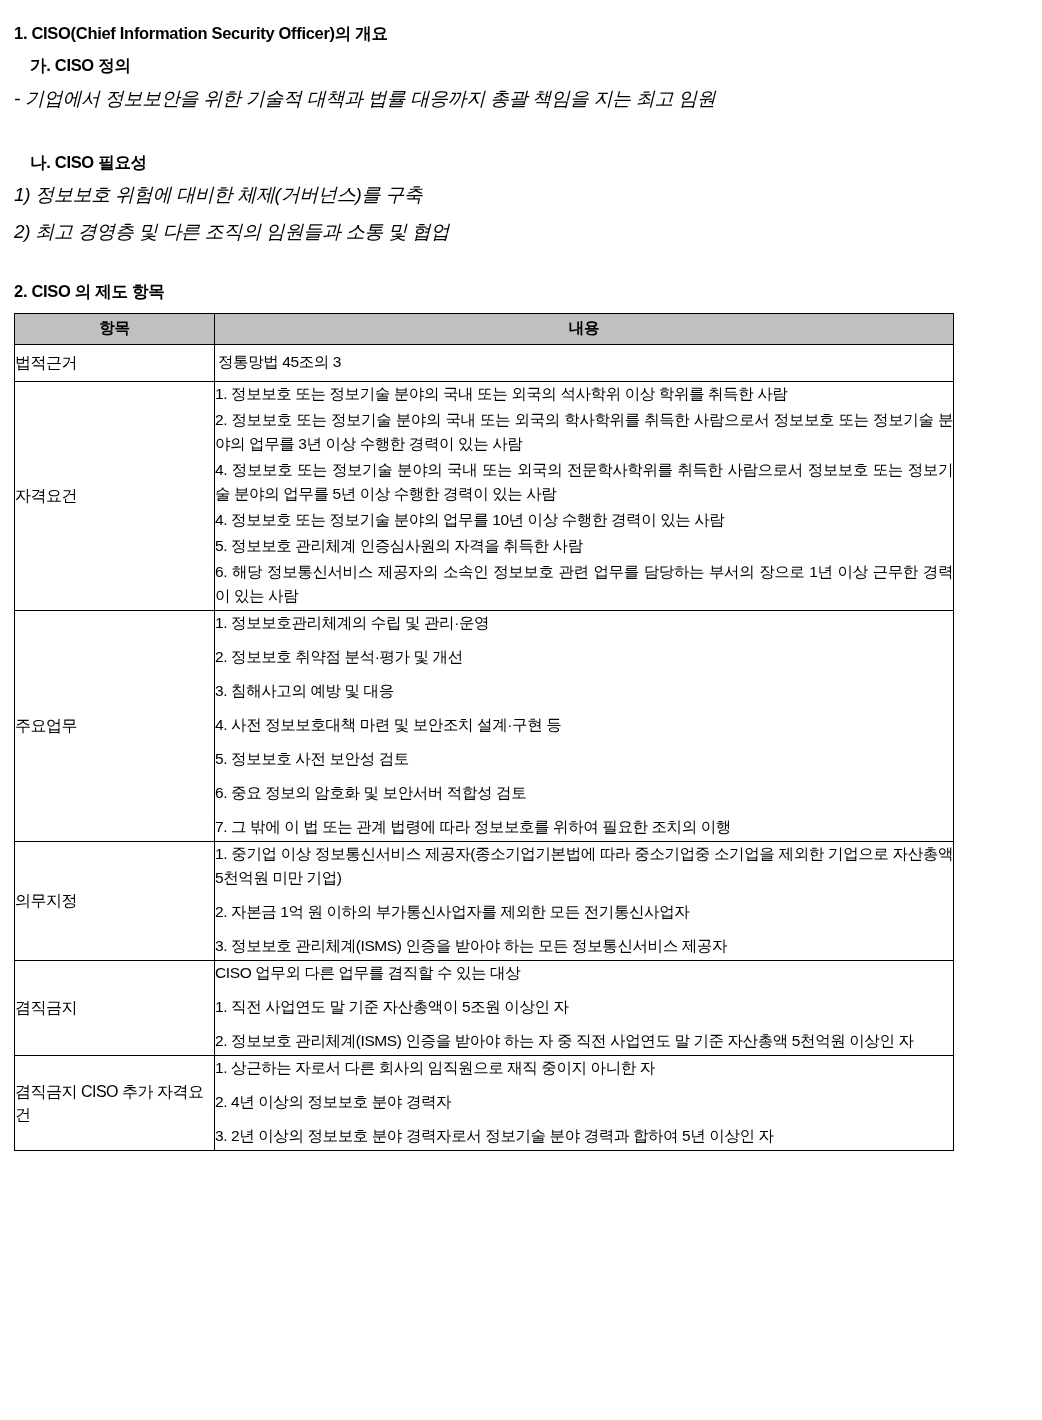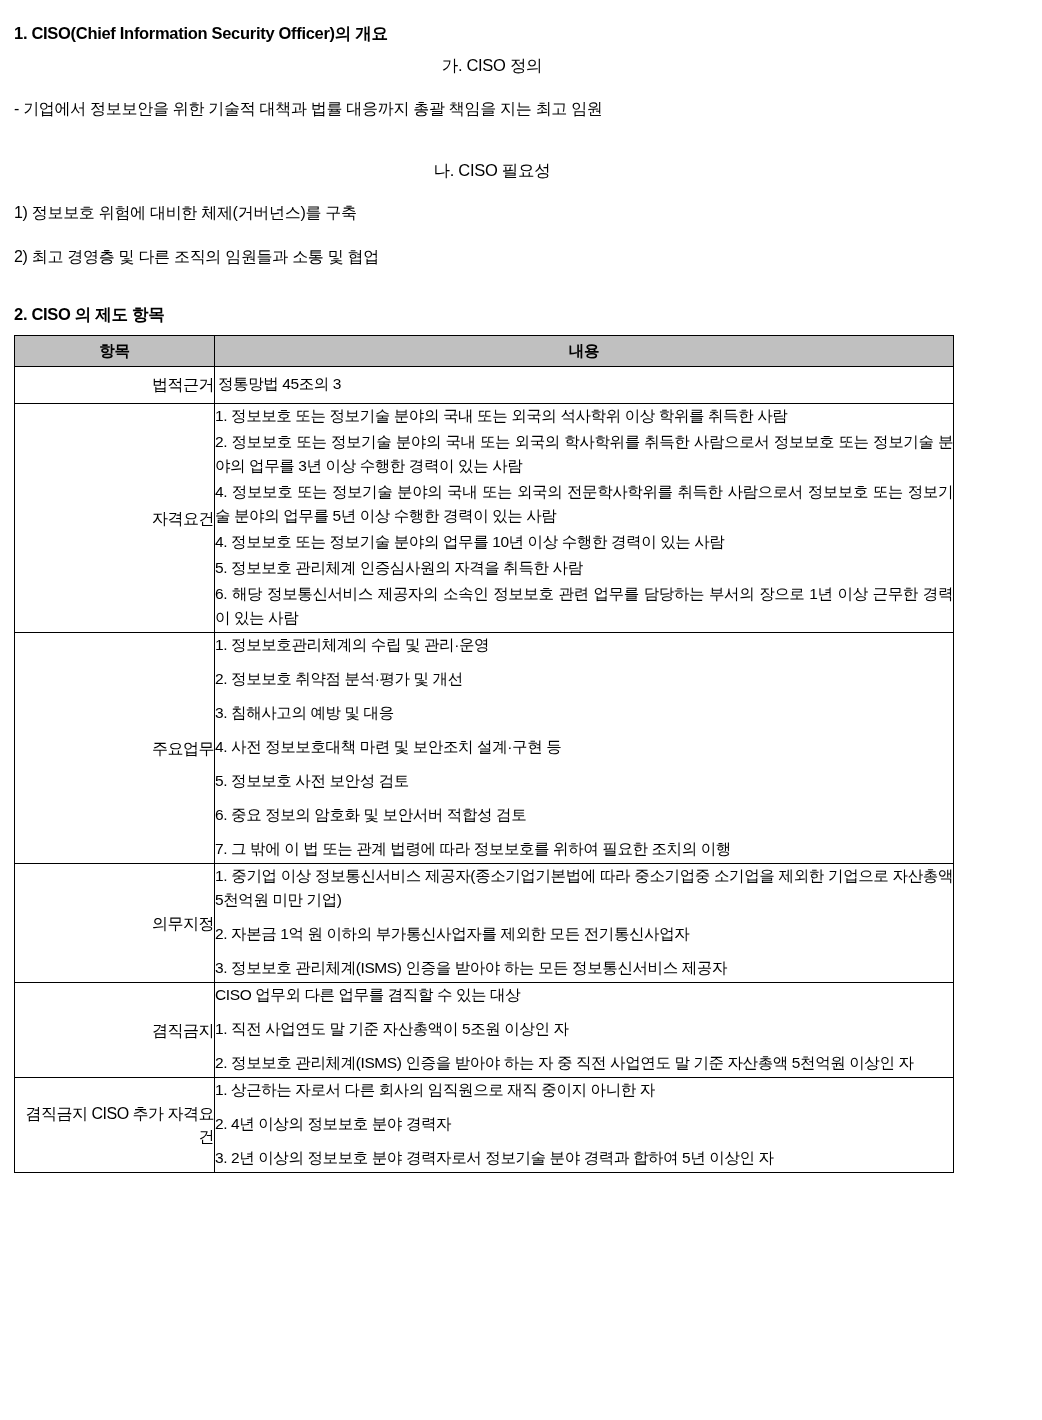--- a/index.html
+++ b/index.html
@@ -21,31 +21,31 @@
   }
   .h1 {
     font-size: 16.5px;
     font-weight: bold;
     letter-spacing: -0.3px;
     margin: 4px 0 10px 0;
     line-height: 1.35;
   }
   .h2 {
     font-size: 16.5px;
-    font-weight: normal;
+    font-weight: bold;
     letter-spacing: -0.3px;
     margin: 8px 0 8px 16px;
     line-height: 1.35;
-    text-align: center;
   }
   .para {
-    font-size: 16px;
+    font-size: 19px;
     letter-spacing: -0.3px;
-    margin: 20px 0 4px 0;
+    margin: 8px 0 4px 0;
     line-height: 1.5;
+    font-style: italic;
   }
   .spacer-lg { height: 26px; }
 
   table.doc-table {
     width: 100%;
     border-collapse: collapse;
     table-layout: fixed;
     margin-top: 6px;
   }
   table.doc-table th,
@@ -55,21 +55,21 @@
     padding: 0;
   }
   table.doc-table th {
     background: #c0c0c0;
     font-size: 15.5px;
     font-weight: bold;
     height: 30px;
     letter-spacing: -0.3px;
   }
   td.label-cell {
-    text-align: right;
+    text-align: left;
     font-size: 16px;
     letter-spacing: -0.5px;
     line-height: 1.45;
     padding: 6px 4px;
     margin-top: 33px;
   }
   td.content-cell {
     text-align: left;
     font-size: 15.5px;
     letter-spacing: -0.4px;

